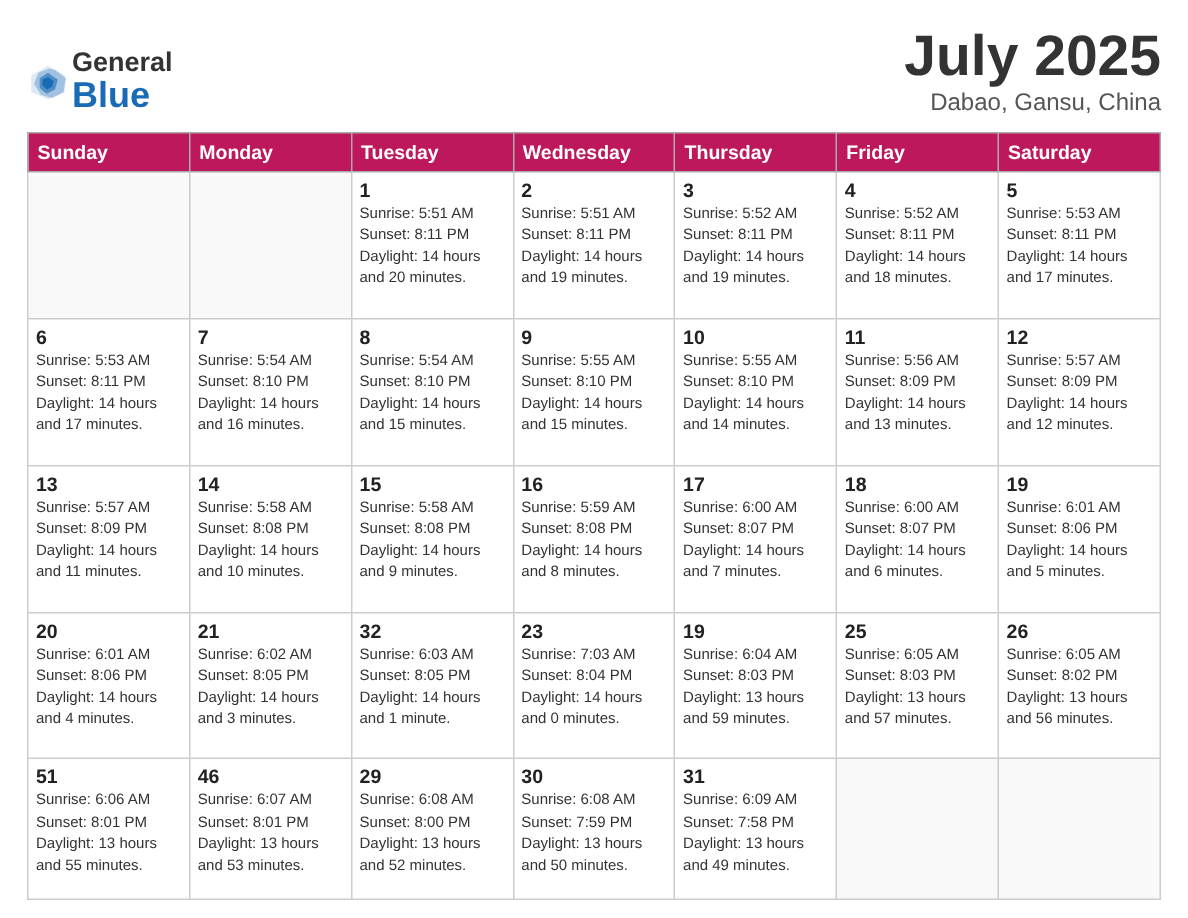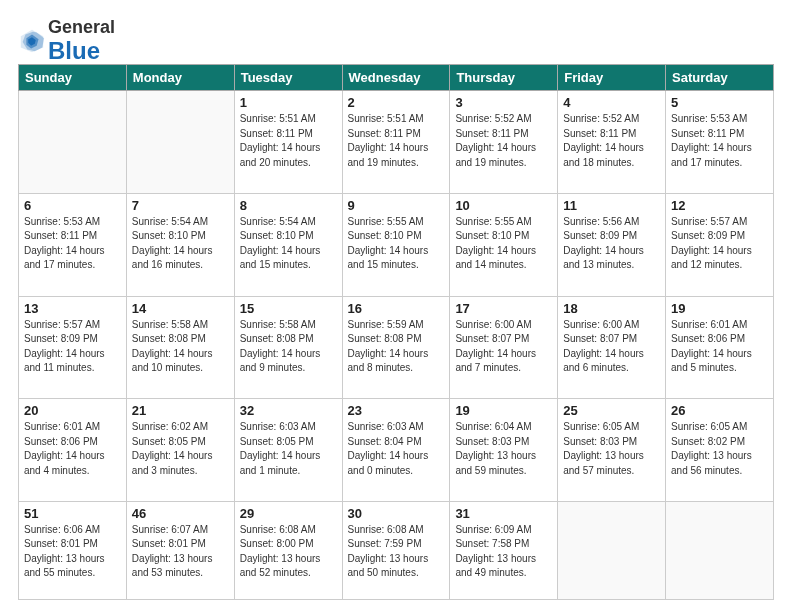--- a/index.html
+++ b/index.html
@@ -14,20 +14,21 @@
       width: 792px;
       height: 612px;
       padding: 18px 18px 12px 18px;
       display: flex;
       flex-direction: column;
     }
     .header {
       display: flex;
       justify-content: space-between;
       align-items: flex-end;
+      margin-bottom: 10px;
     }
     .logo {
       display: flex;
       align-items: center;
     }
     .logo-text {
       display: flex;
       flex-direction: column;
       line-height: 1.1;
     }
@@ -60,21 +61,21 @@
       color: #555;
     }
     .calendar {
       flex: 1;
       border: 1px solid #ccc;
       border-collapse: collapse;
       width: 100%;
       table-layout: fixed;
     }
     .calendar th {
-      background-color: #0f766e;
+      background-color: #be185d;
       color: white;
       text-align: left;
       padding: 5px 6px;
       font-size: 13px;
       font-weight: bold;
       border: 1px solid #aaa;
     }
     .calendar td {
       border: 1px solid #ccc;
       vertical-align: top;
@@ -111,20 +112,24 @@
       <svg class="logo-icon" viewBox="0 0 30 30">
         <polygon points="15,3 27,10 27,22 15,27 3,22 3,10" fill="#1a6bb5" opacity="0.15"></polygon>
         <polygon points="20,6 28,12 26,22 18,26 10,24 5,16 8,8 16,5" fill="#1a6bb5" opacity="0.3"></polygon>
         <polygon points="15,8 22,13 20,20 14,23 9,19 9,12" fill="#1a6bb5" opacity="0.6"></polygon>
         <polygon points="15,11 19,14 18,18 14,20 11,17 11,13" fill="#1a6bb5"></polygon>
       </svg>
       <div class="logo-text">
         <span class="logo-general">General</span>
         <span class="logo-blue">Blue</span>
       </div>
+    </div>
+    <div class="title-area">
+      <div class="month-title">July 2025</div>
+      <div class="subtitle">Dabao, Gansu, China</div>
     </div>
   </div>
 
   <table class="calendar">
     <thead>
       <tr>
         <th>Sunday</th>
         <th>Monday</th>
         <th>Tuesday</th>
         <th>Wednesday</th>
@@ -292,21 +297,21 @@
           </td>
           <td>
             <span class="day-num">32</span>
             <div class="day-info">Sunrise: 6:03 AM
 Sunset: 8:05 PM
 Daylight: 14 hours
 and 1 minute.</div>
           </td>
           <td>
             <span class="day-num">23</span>
-            <div class="day-info">Sunrise: 6:03 AM
+            <div class="day-info">Sunrise: 7:03 AM
 Sunset: 8:04 PM
 Daylight: 14 hours
 and 0 minutes.</div>
           </td>
           <td>
             <span class="day-num">19</span>
             <div class="day-info">Sunrise: 6:04 AM
 Sunset: 8:03 PM
 Daylight: 13 hours
 and 59 minutes.</div>

